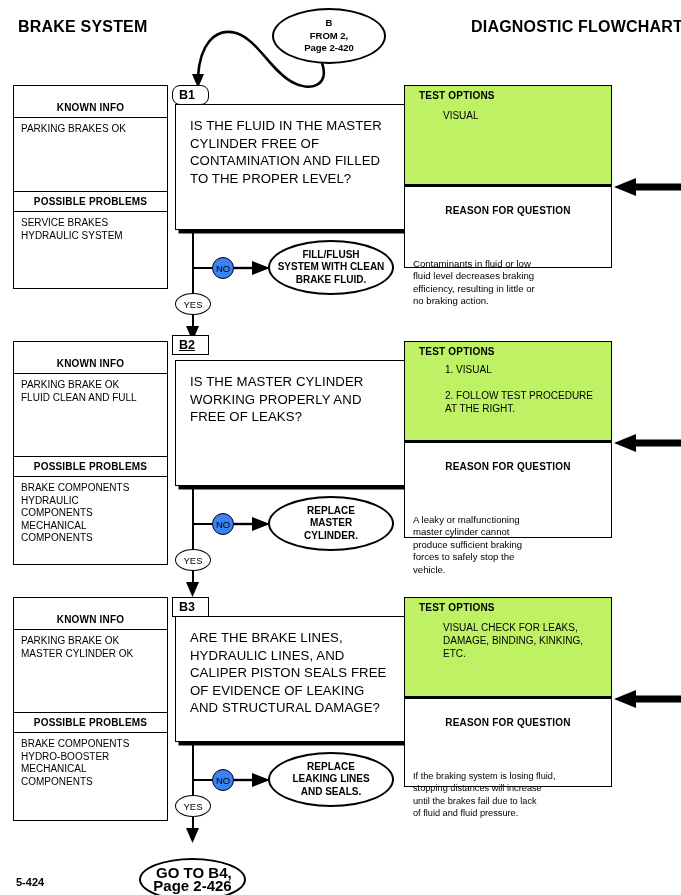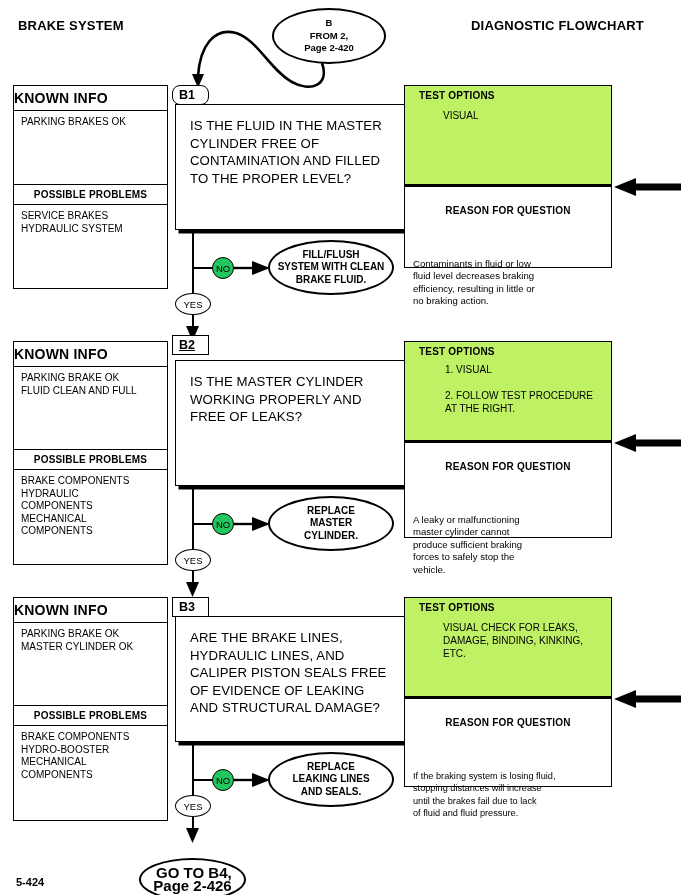--- a/index.html
+++ b/index.html
@@ -19,40 +19,41 @@
     position: absolute;
     left: 0; top: 0;
     width: 681px;
     height: 895px;
   }
   .abs { position: absolute; }
 
   
   .hdr {
     font-weight: bold;
-    font-size: 13px;
+    font-size: 16px;
     letter-spacing: 0.2px;
     white-space: nowrap;
   }
 
   
   .info-panel {
     position: absolute;
     border: 1.6px solid #000;
     background: #fff;
     box-sizing: border-box;
   }
   .info-head {
-    text-align: left;
-    font-weight: bold;
-    font-size: 14px;
+    text-align: center;
+    font-weight: bold;
+    font-size: 10px;
     letter-spacing: 0.2px;
     padding: 4px 0 4px 0;
     border-bottom: 1.6px solid #000;
     box-sizing: border-box;
+    margin-top: 12px;
   }
   .info-body {
     font-size: 10px;
     line-height: 12.6px;
     padding: 5px 0 3px 7px;
     white-space: pre-line;
     box-sizing: border-box;
   }
   .info-sep-head {
     text-align: center;
@@ -163,21 +164,21 @@
     justify-content: center;
     font-size: 9.5px;
     font-weight: normal;
     z-index: 4;
   }
   .no-node {
     position: absolute;
     box-sizing: border-box;
     border: 1.6px solid #000;
     border-radius: 50%;
-    background: #22c55e;
+    background: #3b82f6;
     display: flex;
     align-items: center;
     justify-content: center;
     font-size: 9.5px;
     z-index: 4;
   }
 
   
   .vline { position: absolute; background: #000; width: 2px; }
   .hline { position: absolute; background: #000; height: 2px; }

